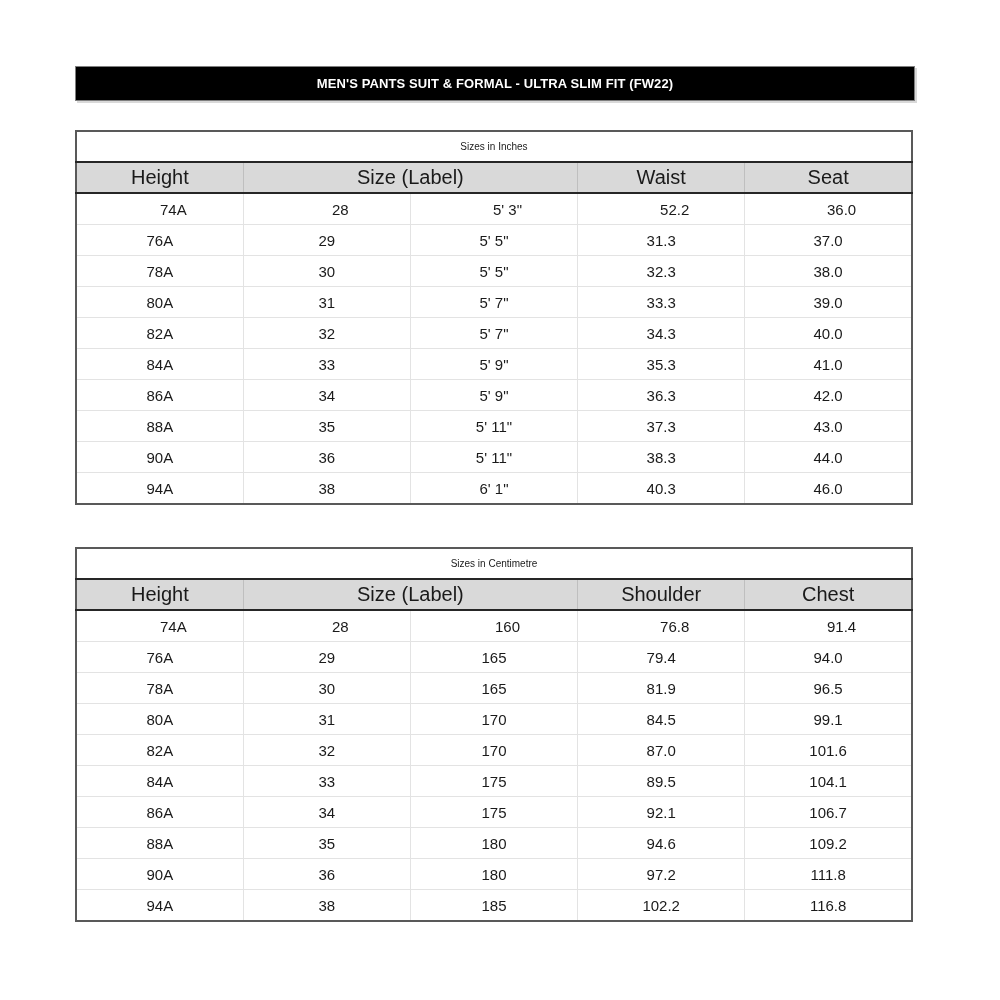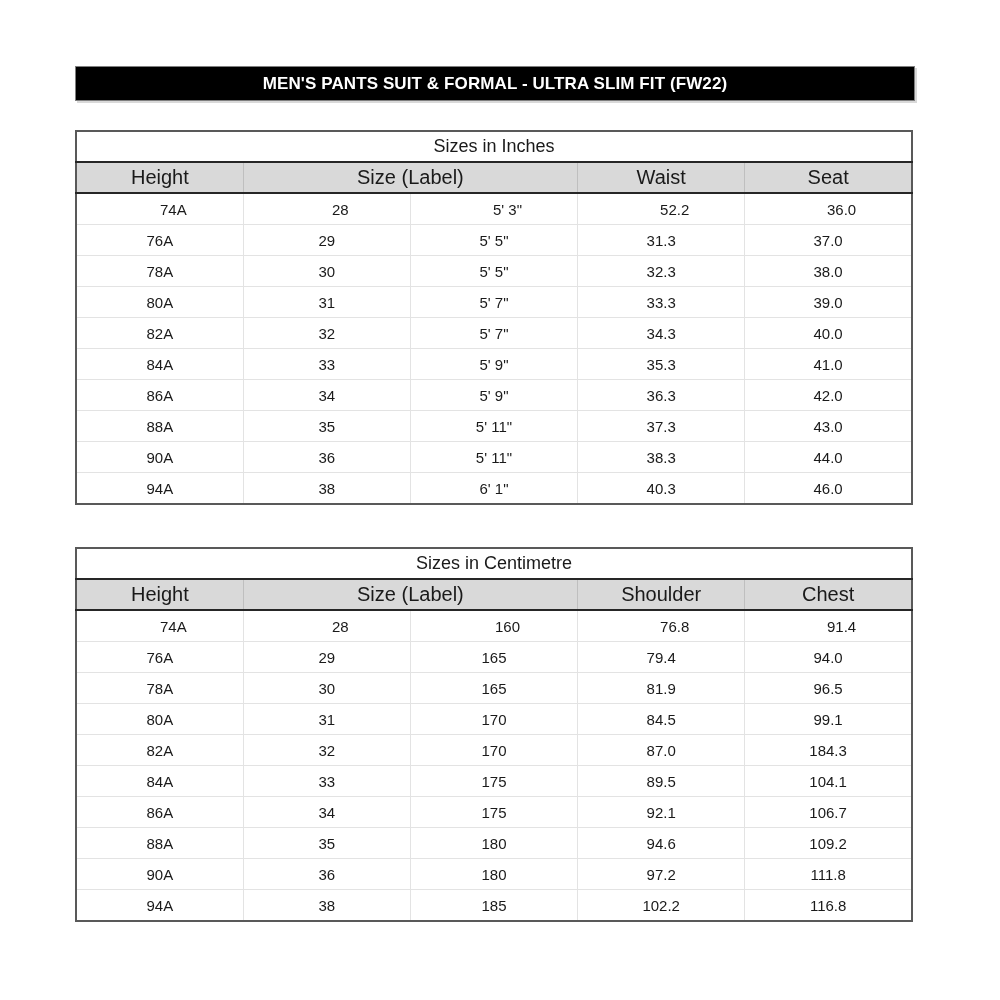--- a/index.html
+++ b/index.html
@@ -16,21 +16,21 @@
     color: #1a1a1a;
   }
   .title-bar {
     position: absolute;
     left: 75px;
     top: 66px;
     width: 838px;
     height: 33px;
     background: #000000;
     color: #ffffff;
-    font-size: 17px;
+    font-size: 13px;
     font-weight: bold;
     letter-spacing: 0.1px;
     display: flex;
     align-items: center;
     justify-content: center;
     border: 1px solid #7f7f7f;
     box-shadow: 2px 2px 0 rgba(170,170,170,0.45);
   }
   table.size-table {
     position: absolute;
@@ -44,21 +44,21 @@
   }
   #table-inches { top: 130px; }
   #table-cm     { top: 547px; }
   table.size-table col { width: 20%; }
   .caption-row td {
     height: 27px;
     text-align: center;
     vertical-align: middle;
     background: #ffffff;
     border-bottom: 2px solid #262626;
-    font-size: 18px;
+    font-size: 10px;
   }
   .header-row th {
     height: 27px;
     text-align: center;
     vertical-align: middle;
     background: #d9d9d9;
     border-bottom: 2px solid #262626;
     border-left: 1px solid #bfbfbf;
     border-right: 1px solid #bfbfbf;
     font-weight: normal;
@@ -225,21 +225,21 @@
           <td>31</td>
           <td>170</td>
           <td>84.5</td>
           <td>99.1</td>
         </tr>
         <tr>
           <td>82A</td>
           <td>32</td>
           <td>170</td>
           <td>87.0</td>
-          <td>184.3</td>
+          <td>101.6</td>
         </tr>
         <tr>
           <td>84A</td>
           <td>33</td>
           <td>175</td>
           <td>89.5</td>
           <td>104.1</td>
         </tr>
         <tr>
           <td>86A</td>

